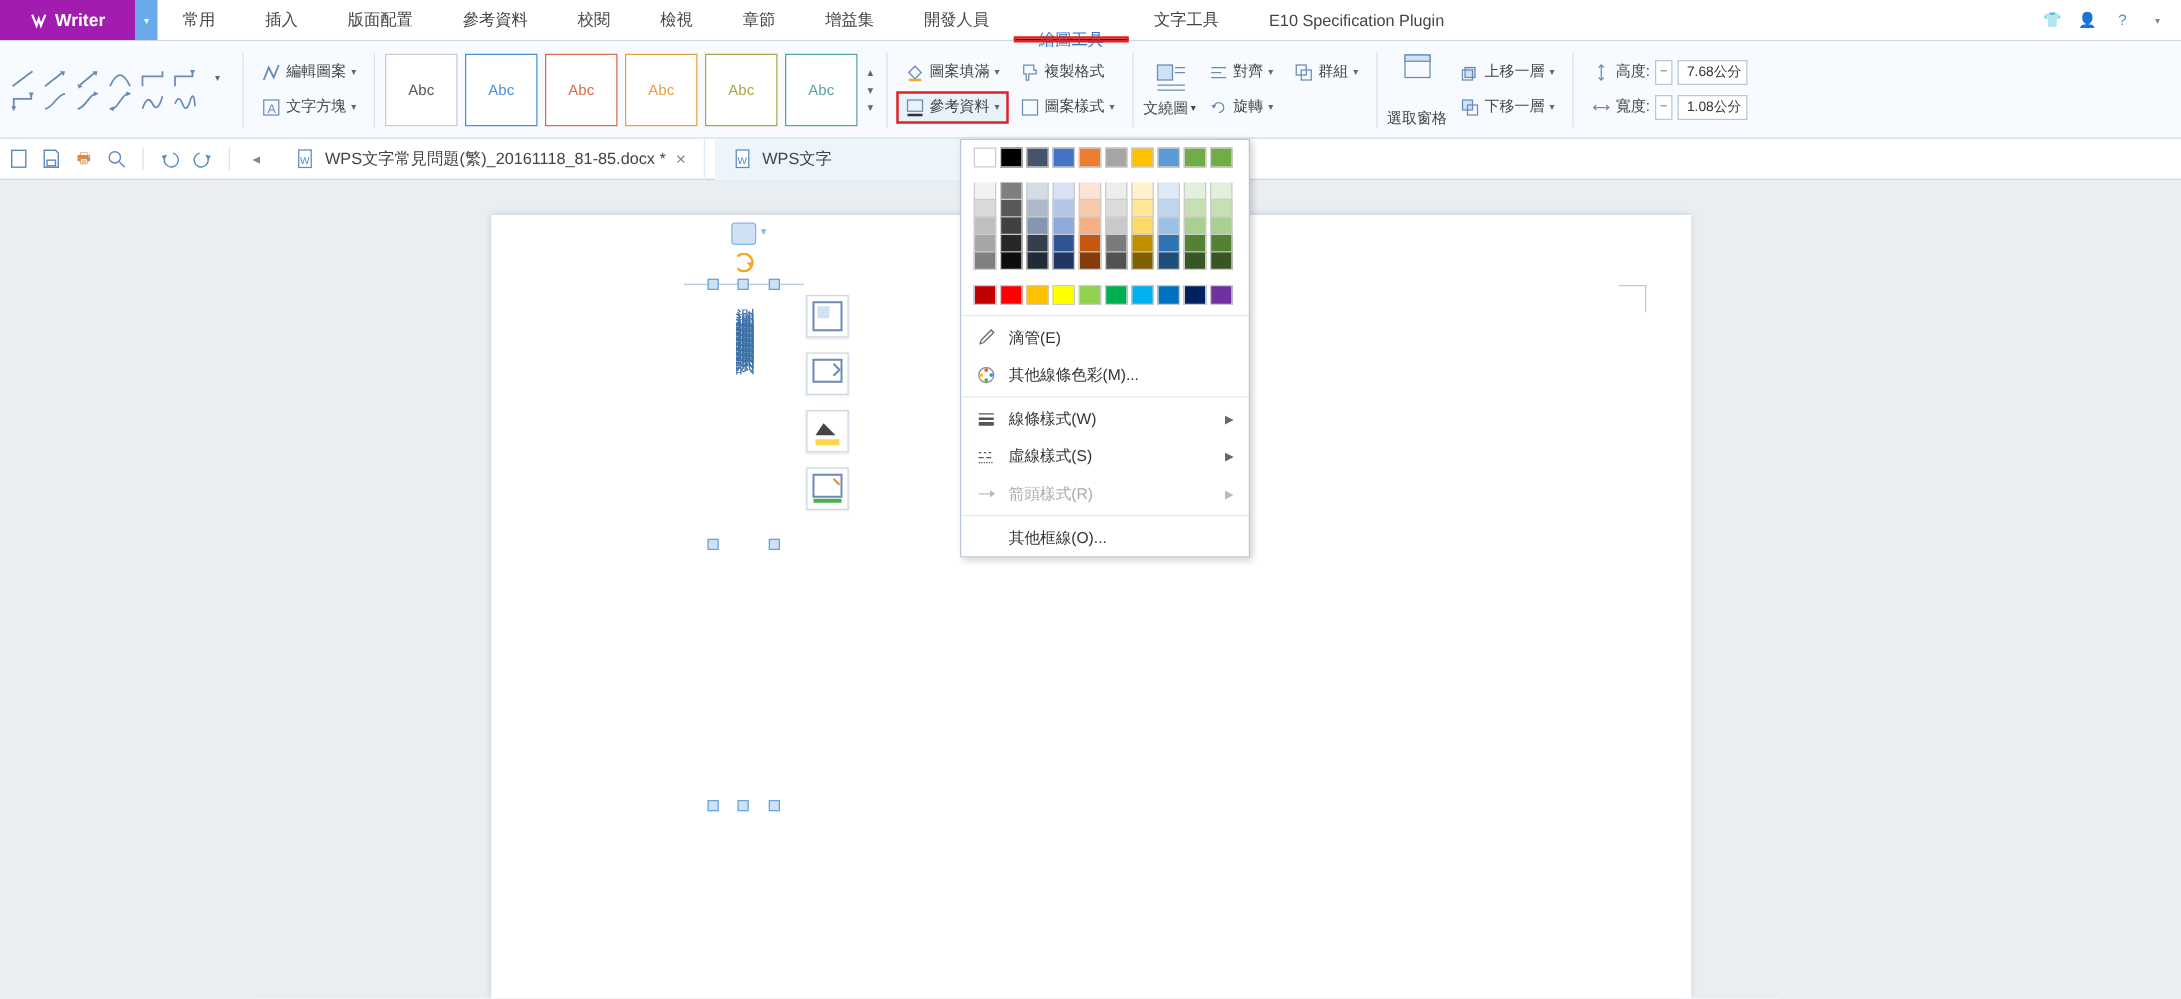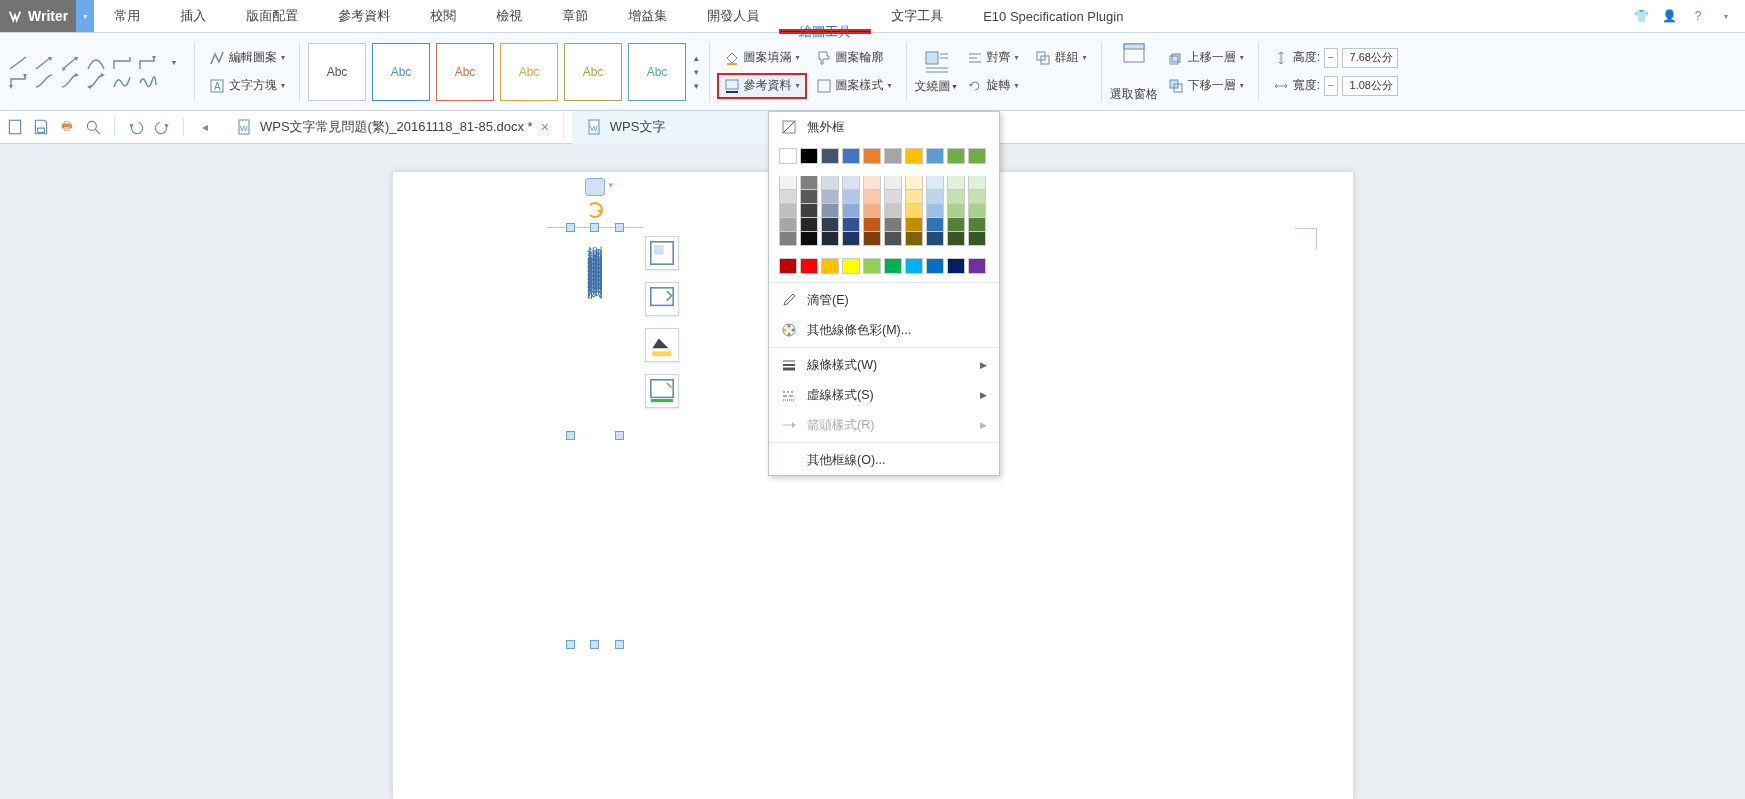--- a/index.html
+++ b/index.html
@@ -1,20 +1,20 @@
 <!DOCTYPE html>
 <html><head>
 <meta charset="utf-8">
 <style>
 * { margin: 0; padding: 0; box-sizing: border-box; font-family: "Microsoft YaHei", "PingFang TC", Arial, sans-serif; }
 body { background: #fff; font-size: 12px; color: #333; overflow: hidden; width: 1745px; height: 799px; }
 
 
 .menu-bar { height: 33px; background: #fff; border-bottom: 1px solid #c9d6e4; display: flex; align-items: stretch; }
-.app-brand { background: #737373; color: #fff; display: flex; align-items: center; padding: 0 8px; font-size: 14px; font-weight: bold; gap: 6px; text-align: right; }
+.app-brand { background: #a21caf; color: #fff; display: flex; align-items: center; padding: 0 24px; font-size: 14px; font-weight: bold; gap: 6px; text-align: right; }
 .app-brand .logo { width: 14px; height: 14px; display: inline-block; }
 .app-brand-dd { width: 18px; background: #6aa9ec; display: flex; align-items: center; justify-content: center; color: #fff; }
 .menu-item { display: flex; align-items: center; padding: 0 20px; color: #444; font-size: 13px; cursor: default; }
 .menu-item.active { background: #0f172a; color: #2a74c9; margin-top: 31px; }
 .menu-item.highlighted { outline: 2px solid #d22; outline-offset: -2px; }
 .menu-right { margin-left: auto; display: flex; align-items: center; gap: 10px; padding-right: 10px; color: #888; }
 .menu-right .ic { width: 18px; height: 18px; display: inline-flex; align-items: center; justify-content: center; }
 
 
 .ribbon { height: 78px; background: #f7fbff; border-bottom: 1px solid #c9d6e4; display: flex; align-items: center; padding: 0 6px; gap: 4px; }
@@ -292,21 +292,21 @@
     </div>
   </div>
 
   <div class="ribbon-col">
     <div class="ribbon-btn">
       <span class="ic">
           <svg viewBox="0 0 16 16">
             <path d="M3 2 H11 V6 H13 V9 H7 V14 H5 V9 H3 Z" fill="none" stroke="#6a8bb5"></path>
           </svg>
         </span>
-      <span>圖案輪廓</span>
+      <span>複製格式</span>
     </div>
     <div class="ribbon-btn">
       <span class="ic">
           <svg viewBox="0 0 16 16">
             <rect x="2" y="2" width="12" height="12" fill="none" stroke="#6a8bb5"></rect>
           </svg>
         </span>
       <span>圖案樣式</span>
         <span class="dd">▾</span>
     </div>
@@ -534,29 +534,20 @@
             <rect x="3" y="3" width="14" height="11" fill="none" stroke="#6a8bb5"></rect>
             <line x1="3" y1="16" x2="17" y2="16" stroke="#4caf50" stroke-width="2"></line>
             <path d="M13 5 L16 8" stroke="#d98b4a"></path>
           </svg>
         </div>
     </div>
   </div>
 </div>
 
 <div class="dropmenu">
-  <div class="dm-item">
-    <span class="ic">
-        <svg viewBox="0 0 16 16">
-          <rect x="2" y="2" width="12" height="12" fill="none" stroke="#888"></rect>
-          <line x1="2" y1="14" x2="14" y2="2" stroke="#c33"></line>
-        </svg>
-      </span>
-    <span>無外框</span>
-  </div>
   <div class="palette theme-main" id="theme-main">
       <div class="sw" style="background: rgb(255, 255, 255);"></div>
       <div class="sw" style="background: rgb(0, 0, 0);"></div>
       <div class="sw" style="background: rgb(68, 84, 106);"></div>
       <div class="sw" style="background: rgb(68, 114, 196);"></div>
       <div class="sw" style="background: rgb(237, 125, 49);"></div>
       <div class="sw" style="background: rgb(165, 165, 165);"></div>
       <div class="sw" style="background: rgb(255, 192, 0);"></div>
       <div class="sw" style="background: rgb(91, 155, 213);"></div>
       <div class="sw" style="background: rgb(112, 173, 71);"></div>

